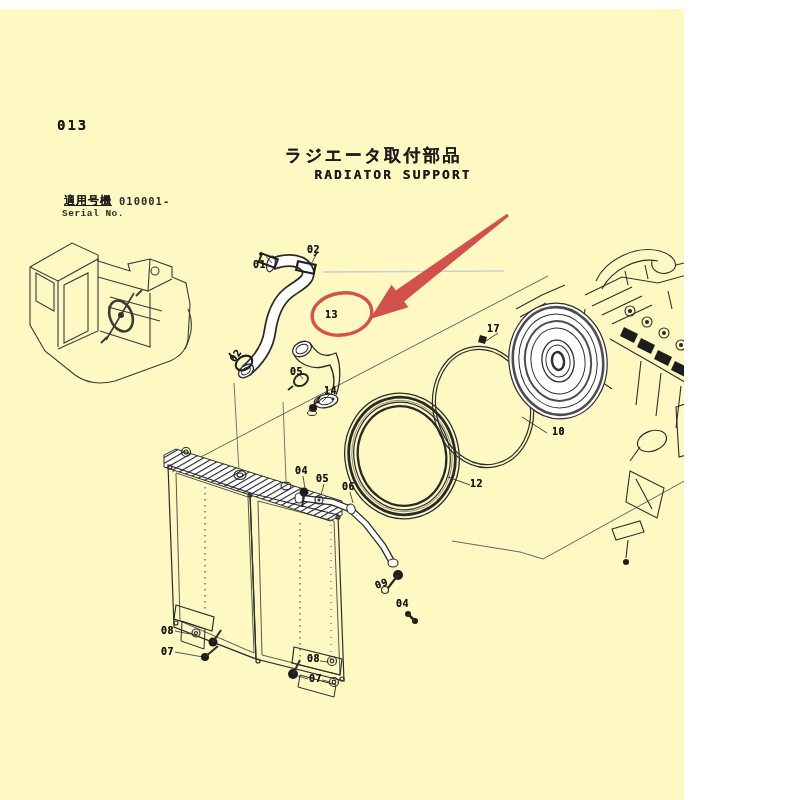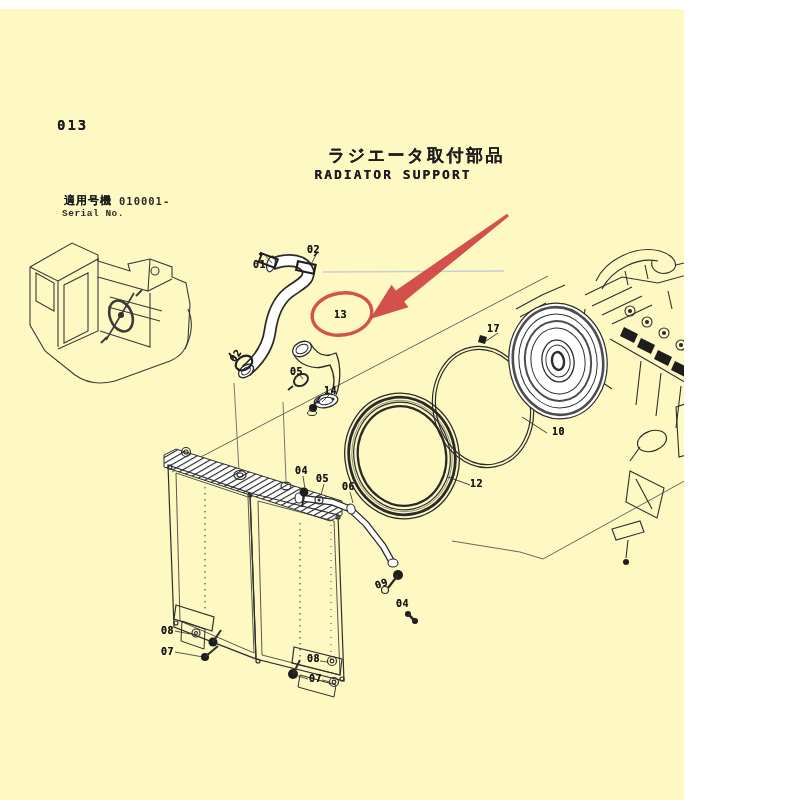--- a/index.html
+++ b/index.html
@@ -1,24 +1,24 @@
 <!DOCTYPE html>
 <html><head>
 <meta charset="utf-8">
 <style>
   html,body{margin:0;padding:0;background:#fff;}
   #page{position:relative;width:684px;height:800px;background:#fef9c3;overflow:hidden;
         font-family:"DejaVu Sans",sans-serif;color:#1c1c1c;margin-top:9px;}
   svg{position:absolute;left:0;top:0;}
   .txt{position:absolute;white-space:nowrap;}
   .pageno{font:700 14px "DejaVu Sans Mono",monospace;letter-spacing:2px;text-shadow:0 0 .6px #222;}
-  .serial-jp{font:700 11px "DejaVu Sans",sans-serif;letter-spacing:1px;text-shadow:0 0 .5px #222;}
+  .serial-jp{font:700 11px "DejaVu Sans",sans-serif;letter-spacing:1px;text-shadow:0 0 .5px #222;text-decoration:underline;}
   .serial-val{font:700 10.5px "DejaVu Sans Mono",monospace;letter-spacing:1px;color:#2a2a2a;}
   .serial-en{font:700 9.5px "DejaVu Sans Mono",monospace;letter-spacing:.5px;color:#2a2a2a;}
-  .title-jp{font:700 17px "DejaVu Sans",sans-serif;letter-spacing:2.5px;text-shadow:0 0 .6px #222;text-align:right;width:220px;}
+  .title-jp{font:700 17px "DejaVu Sans",sans-serif;letter-spacing:2.5px;text-shadow:0 0 .6px #222;text-align:left;width:220px;}
   .title-en{font:700 13px "DejaVu Sans Mono",monospace;letter-spacing:2px;text-shadow:0 0 .5px #222;text-align:center;width:200px;}
   .co{position:absolute;font:700 10px "DejaVu Sans Mono",monospace;color:#191919;
       letter-spacing:.5px;text-shadow:0 0 .6px #333;}
 </style>
 </head>
 <body>
 
 <div id="page">
 
   <svg width="800" height="800" viewBox="0 0 800 800">
@@ -248,21 +248,21 @@
   <div>
     <span class="txt title-jp" style="left:285px;top:135px;">ラジエータ取付部品</span>
     <span class="txt title-en" style="left:293px;top:158px;">RADIATOR SUPPORT</span>
   </div>
 
   <span class="co" style="left:253px;top:250px;">01</span>
   <span class="co" style="left:307px;top:235px;">02</span>
   <span class="co" style="left:229px;top:341px;transform:rotate(-55deg);">02</span>
   <span class="co" style="left:290px;top:357px;">05</span>
   <span class="co" style="left:324px;top:376px;">14</span>
-  <span class="co" style="left:334px;top:300px;">13</span>
+  <span class="co" style="left:325px;top:300px;">13</span>
   <span class="co" style="left:295px;top:456px;">04</span>
   <span class="co" style="left:316px;top:464px;">05</span>
   <span class="co" style="left:342px;top:472px;">06</span>
   <span class="co" style="left:375px;top:569px;transform:rotate(-20deg);">09</span>
   <span class="co" style="left:396px;top:589px;">04</span>
   <span class="co" style="left:487px;top:314px;">17</span>
   <span class="co" style="left:552px;top:417px;">10</span>
   <span class="co" style="left:470px;top:469px;">12</span>
   <span class="co" style="left:161px;top:616px;">08</span>
   <span class="co" style="left:161px;top:637px;">07</span>

